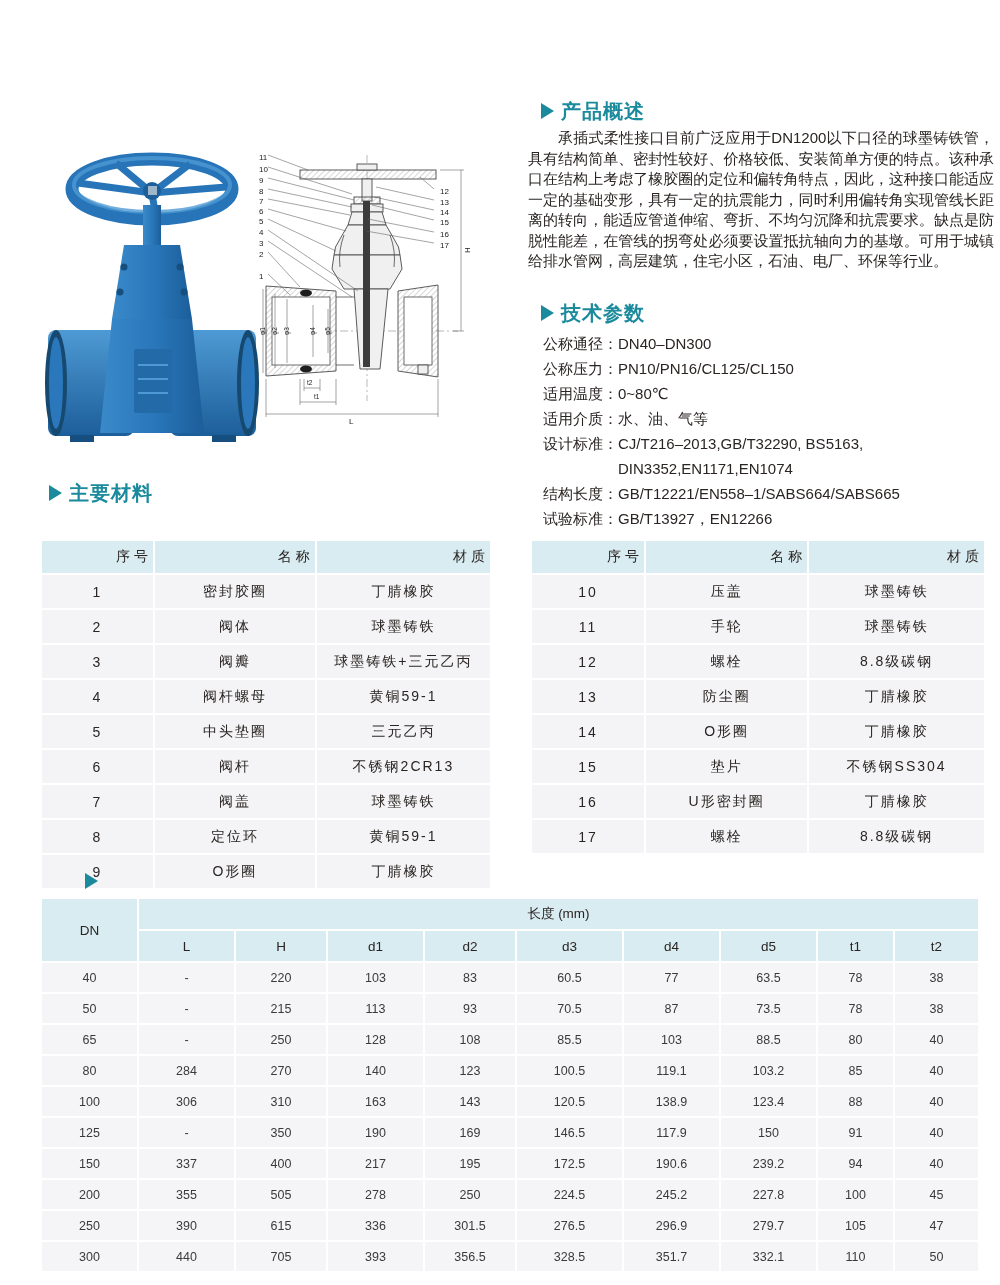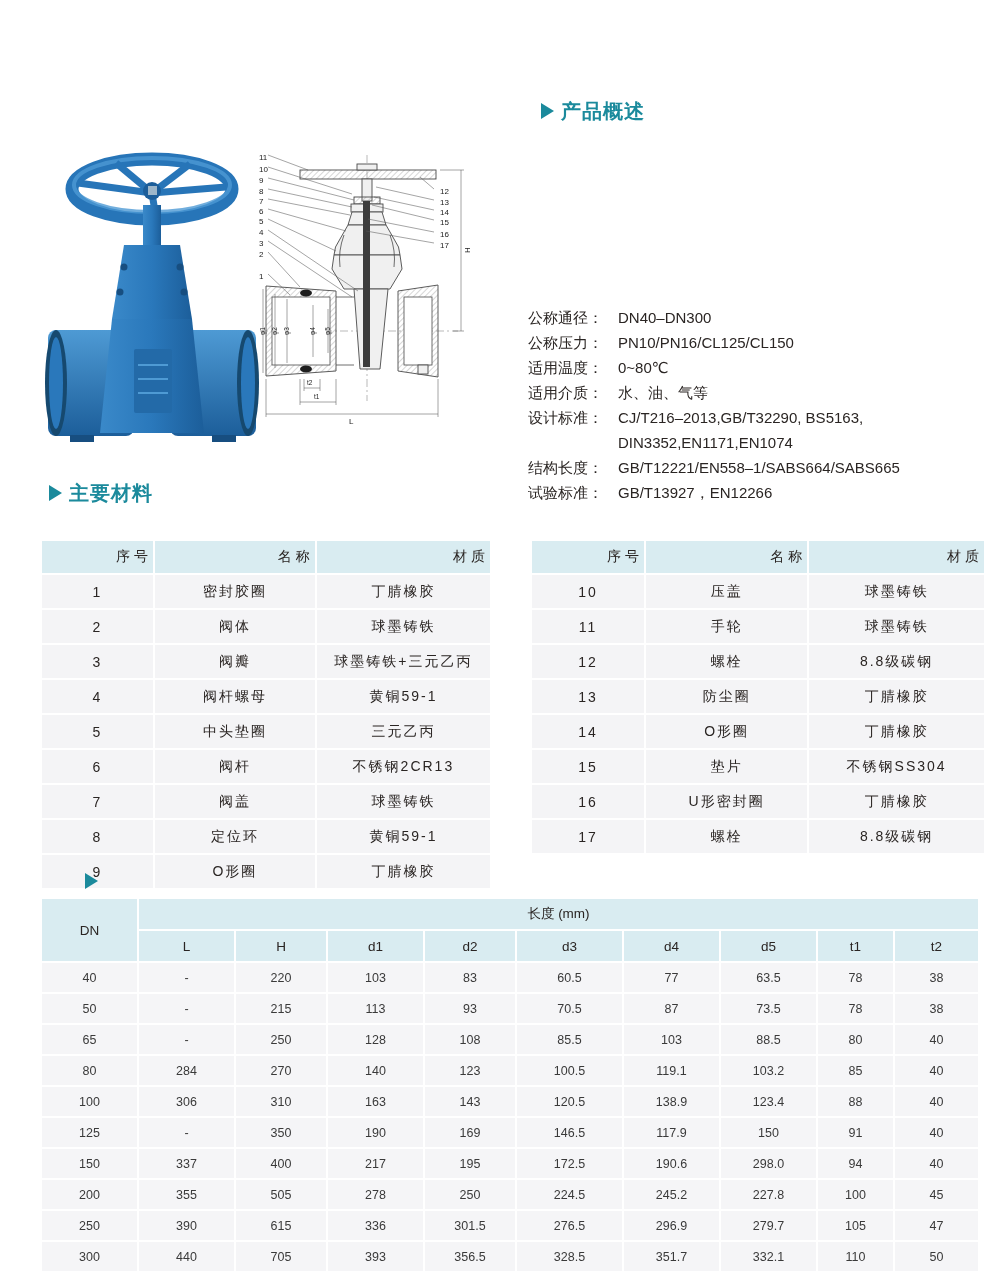--- a/index.html
+++ b/index.html
@@ -15,21 +15,21 @@
   
   .photo{position:absolute;left:40px;top:116px;width:230px;height:332px;}
   .drawing{position:absolute;left:248px;top:138px;width:272px;height:302px;}
   
   .overview{position:absolute;left:528px;top:98px;width:466px;}
   .overview-body{margin:4px 0 0 0;font-size:15px;line-height:20.5px;text-align:justify;
                  text-indent:2em;color:#2a2523;}
   .tech{position:absolute;left:528px;top:300px;width:466px;}
   #tech-list{margin-top:5px;}
   .tp-row{display:flex;font-size:15px;line-height:25px;color:#2a2523;}
-  .tp-label{flex:0 0 90px;}
+  .tp-label{flex:0 0 90px;text-align:right;}
   .tp-value{white-space:pre-line;}
   
   .materials-head{position:absolute;left:36px;top:480px;}
   .mat-table{position:absolute;border-collapse:separate;border-spacing:2px;background:#fff;
              table-layout:fixed;}
   #mat-left{left:40px;top:539px;width:452px;}
   #mat-right{left:530px;top:539px;width:456px;}
   .mat-table th{background:#d9ecf1;height:30px;font-size:14px;font-weight:400;
                 letter-spacing:4px;color:#2a2523;text-align:right;}
   .mat-table td{background:#f4f4f6;height:31px;font-size:14px;letter-spacing:2px;
@@ -214,23 +214,28 @@
         <text x="67" y="196" class="dim-s" transform="rotate(-90 67 196)">φ4</text>
         <text x="82" y="196" class="dim-s" transform="rotate(-90 82 196)">φ5</text>
       </svg>
   </div>
 
   <section class="overview">
     <div class="sec-head">
       <span class="tri"></span>
       <span class="sec-title">产品概述</span>
     </div>
+    <p class="overview-body">承插式柔性接口目前广泛应用于DN1200以下口径的球墨铸铁管，具有结构简单、密封性较好、价格较低、安装简单方便的特点。该种承口在结构上考虑了橡胶圈的定位和偏转角特点，因此，这种接口能适应一定的基础变形，具有一定的抗震能力，同时利用偏转角实现管线长距离的转向，能适应管道伸缩、弯折、不均匀沉降和抗震要求。缺点是防脱性能差，在管线的拐弯处必须要设置抵抗轴向力的基墩。可用于城镇给排水管网，高层建筑，住宅小区，石油、电厂、环保等行业。</p>
   </section>
 
   <section class="tech">
+    <div class="sec-head">
+      <span class="tri"></span>
+      <span class="sec-title">技术参数</span>
+    </div>
     <div id="tech-list">
         <div class="tp-row">
           <span class="tp-label">公称通径：</span>
           <span class="tp-value">DN40–DN300</span>
         </div>
         <div class="tp-row">
           <span class="tp-label">公称压力：</span>
           <span class="tp-value">PN10/PN16/CL125/CL150</span>
         </div>
         <div class="tp-row">
@@ -490,21 +495,21 @@
           <td>40</td>
         </tr>
         <tr>
           <td>150</td>
           <td>337</td>
           <td>400</td>
           <td>217</td>
           <td>195</td>
           <td>172.5</td>
           <td>190.6</td>
-          <td>298.0</td>
+          <td>239.2</td>
           <td>94</td>
           <td>40</td>
         </tr>
         <tr>
           <td>200</td>
           <td>355</td>
           <td>505</td>
           <td>278</td>
           <td>250</td>
           <td>224.5</td>

